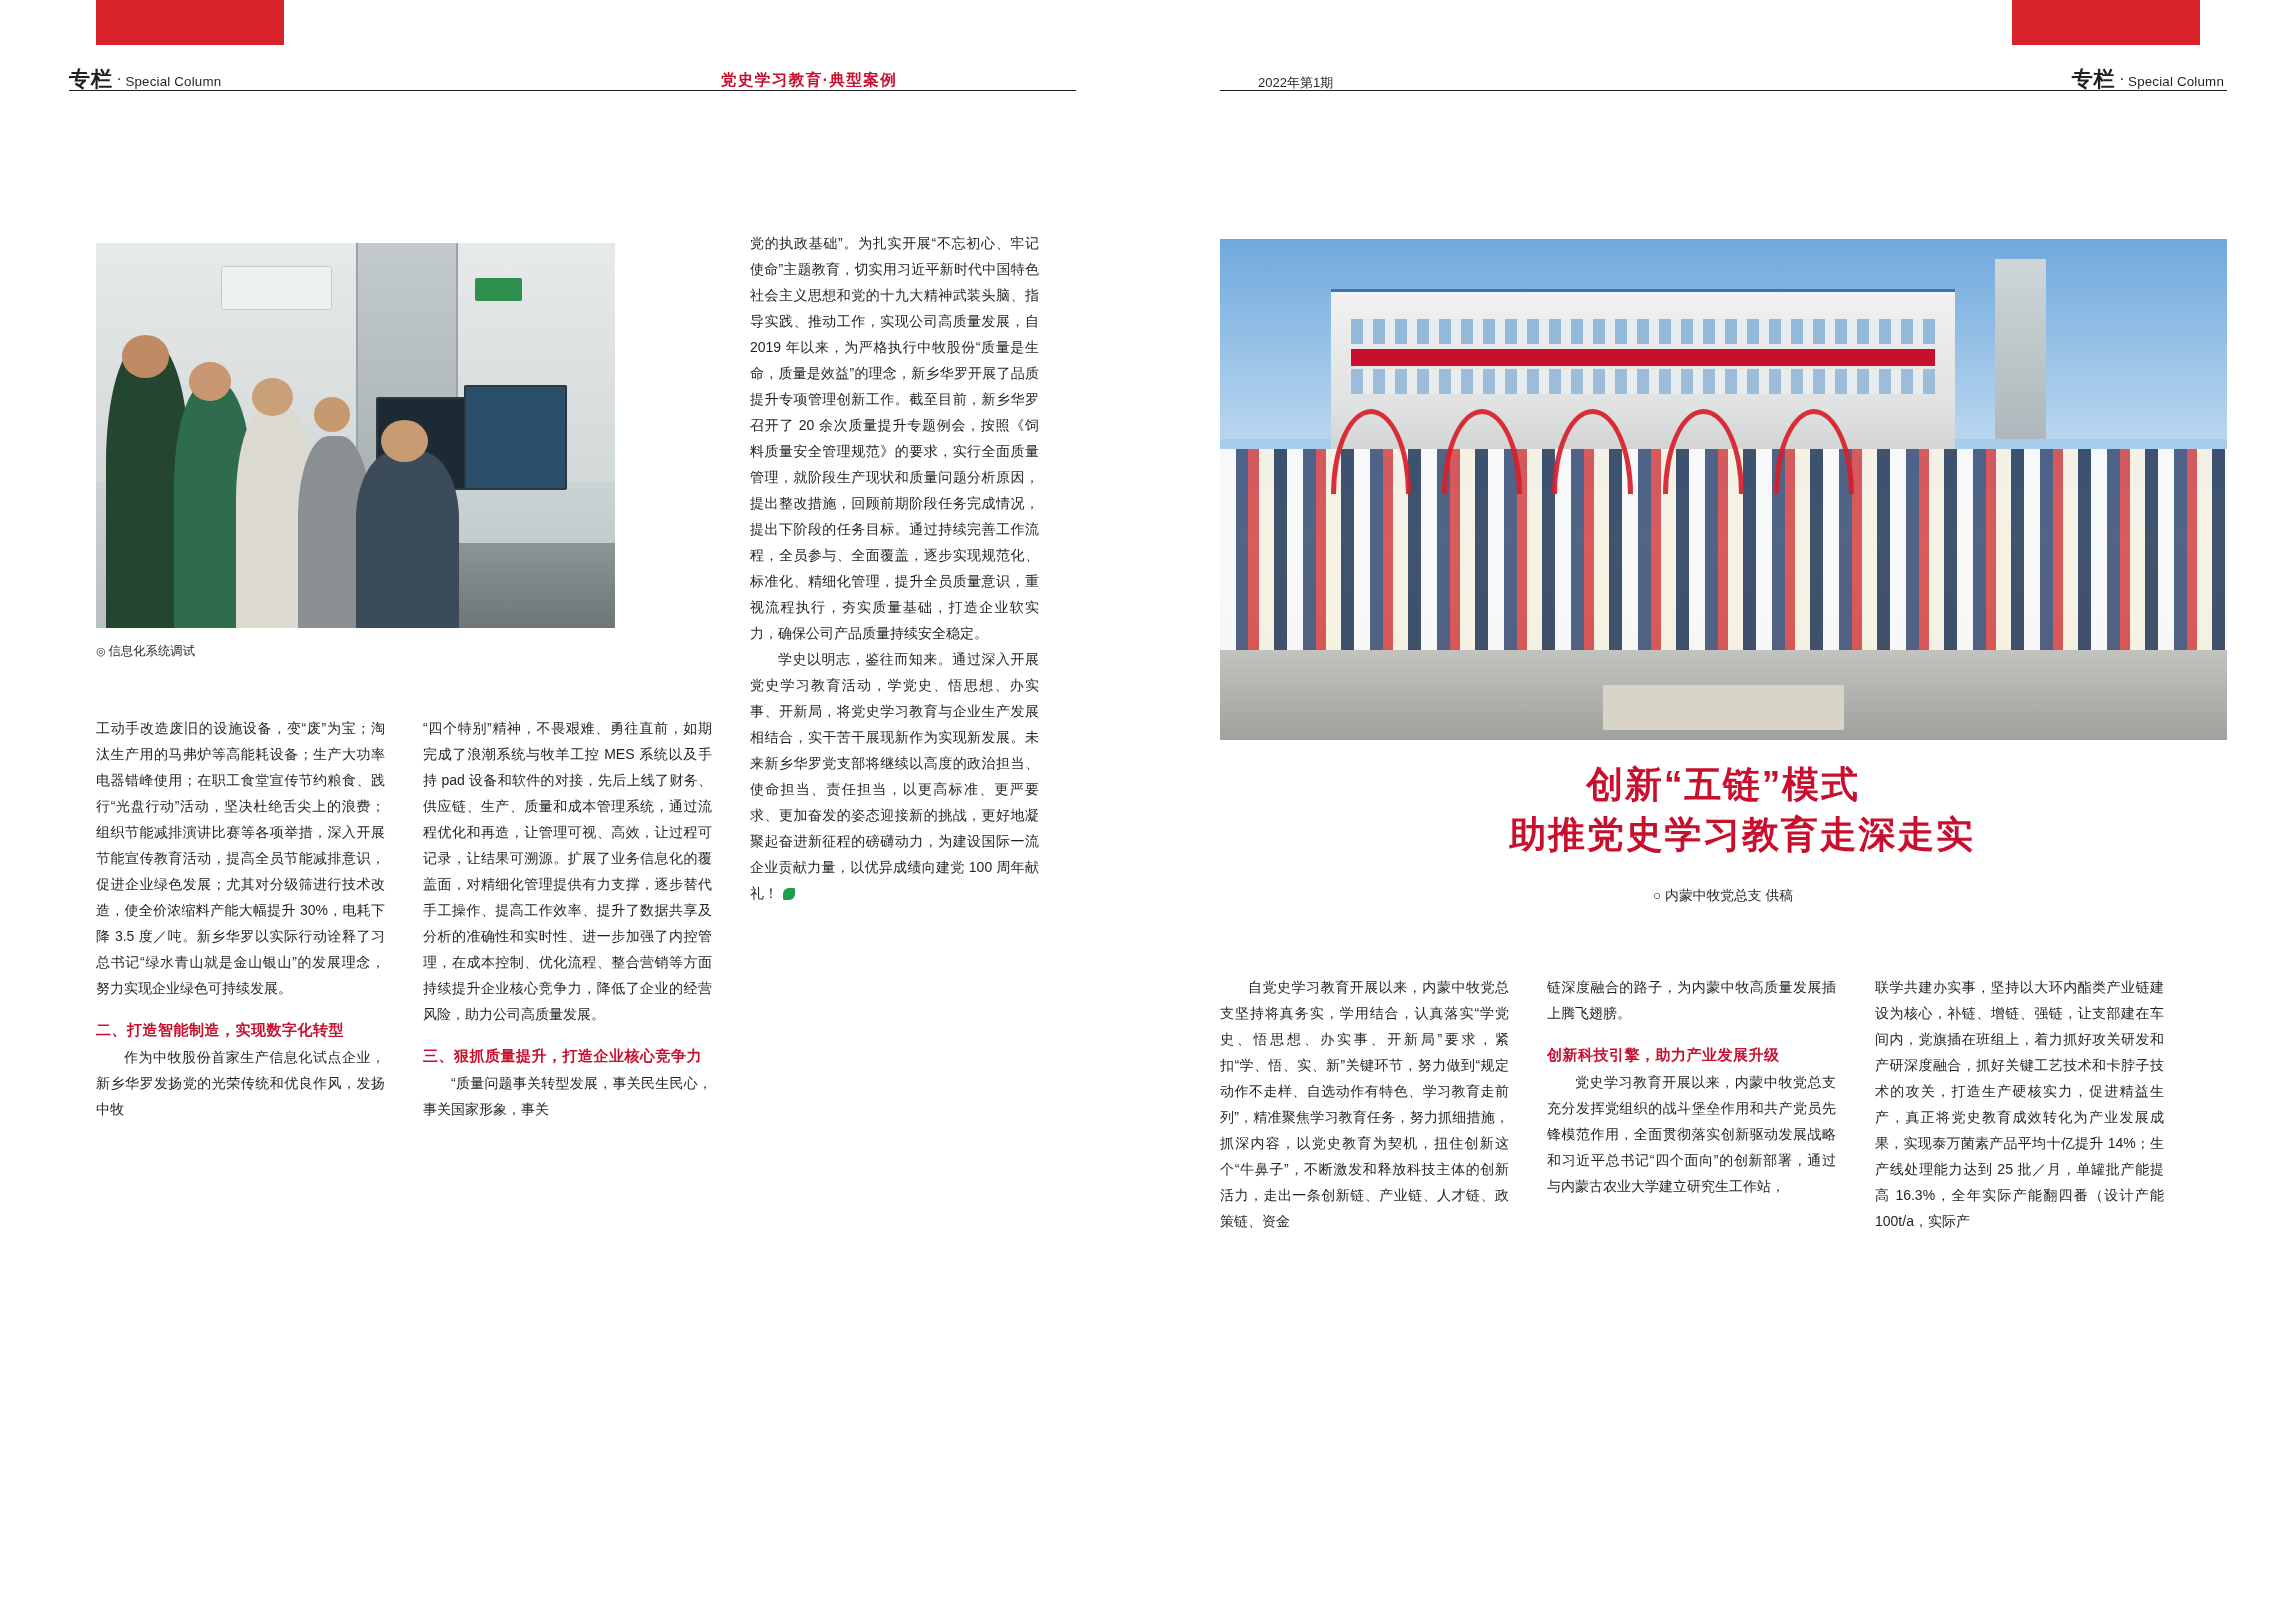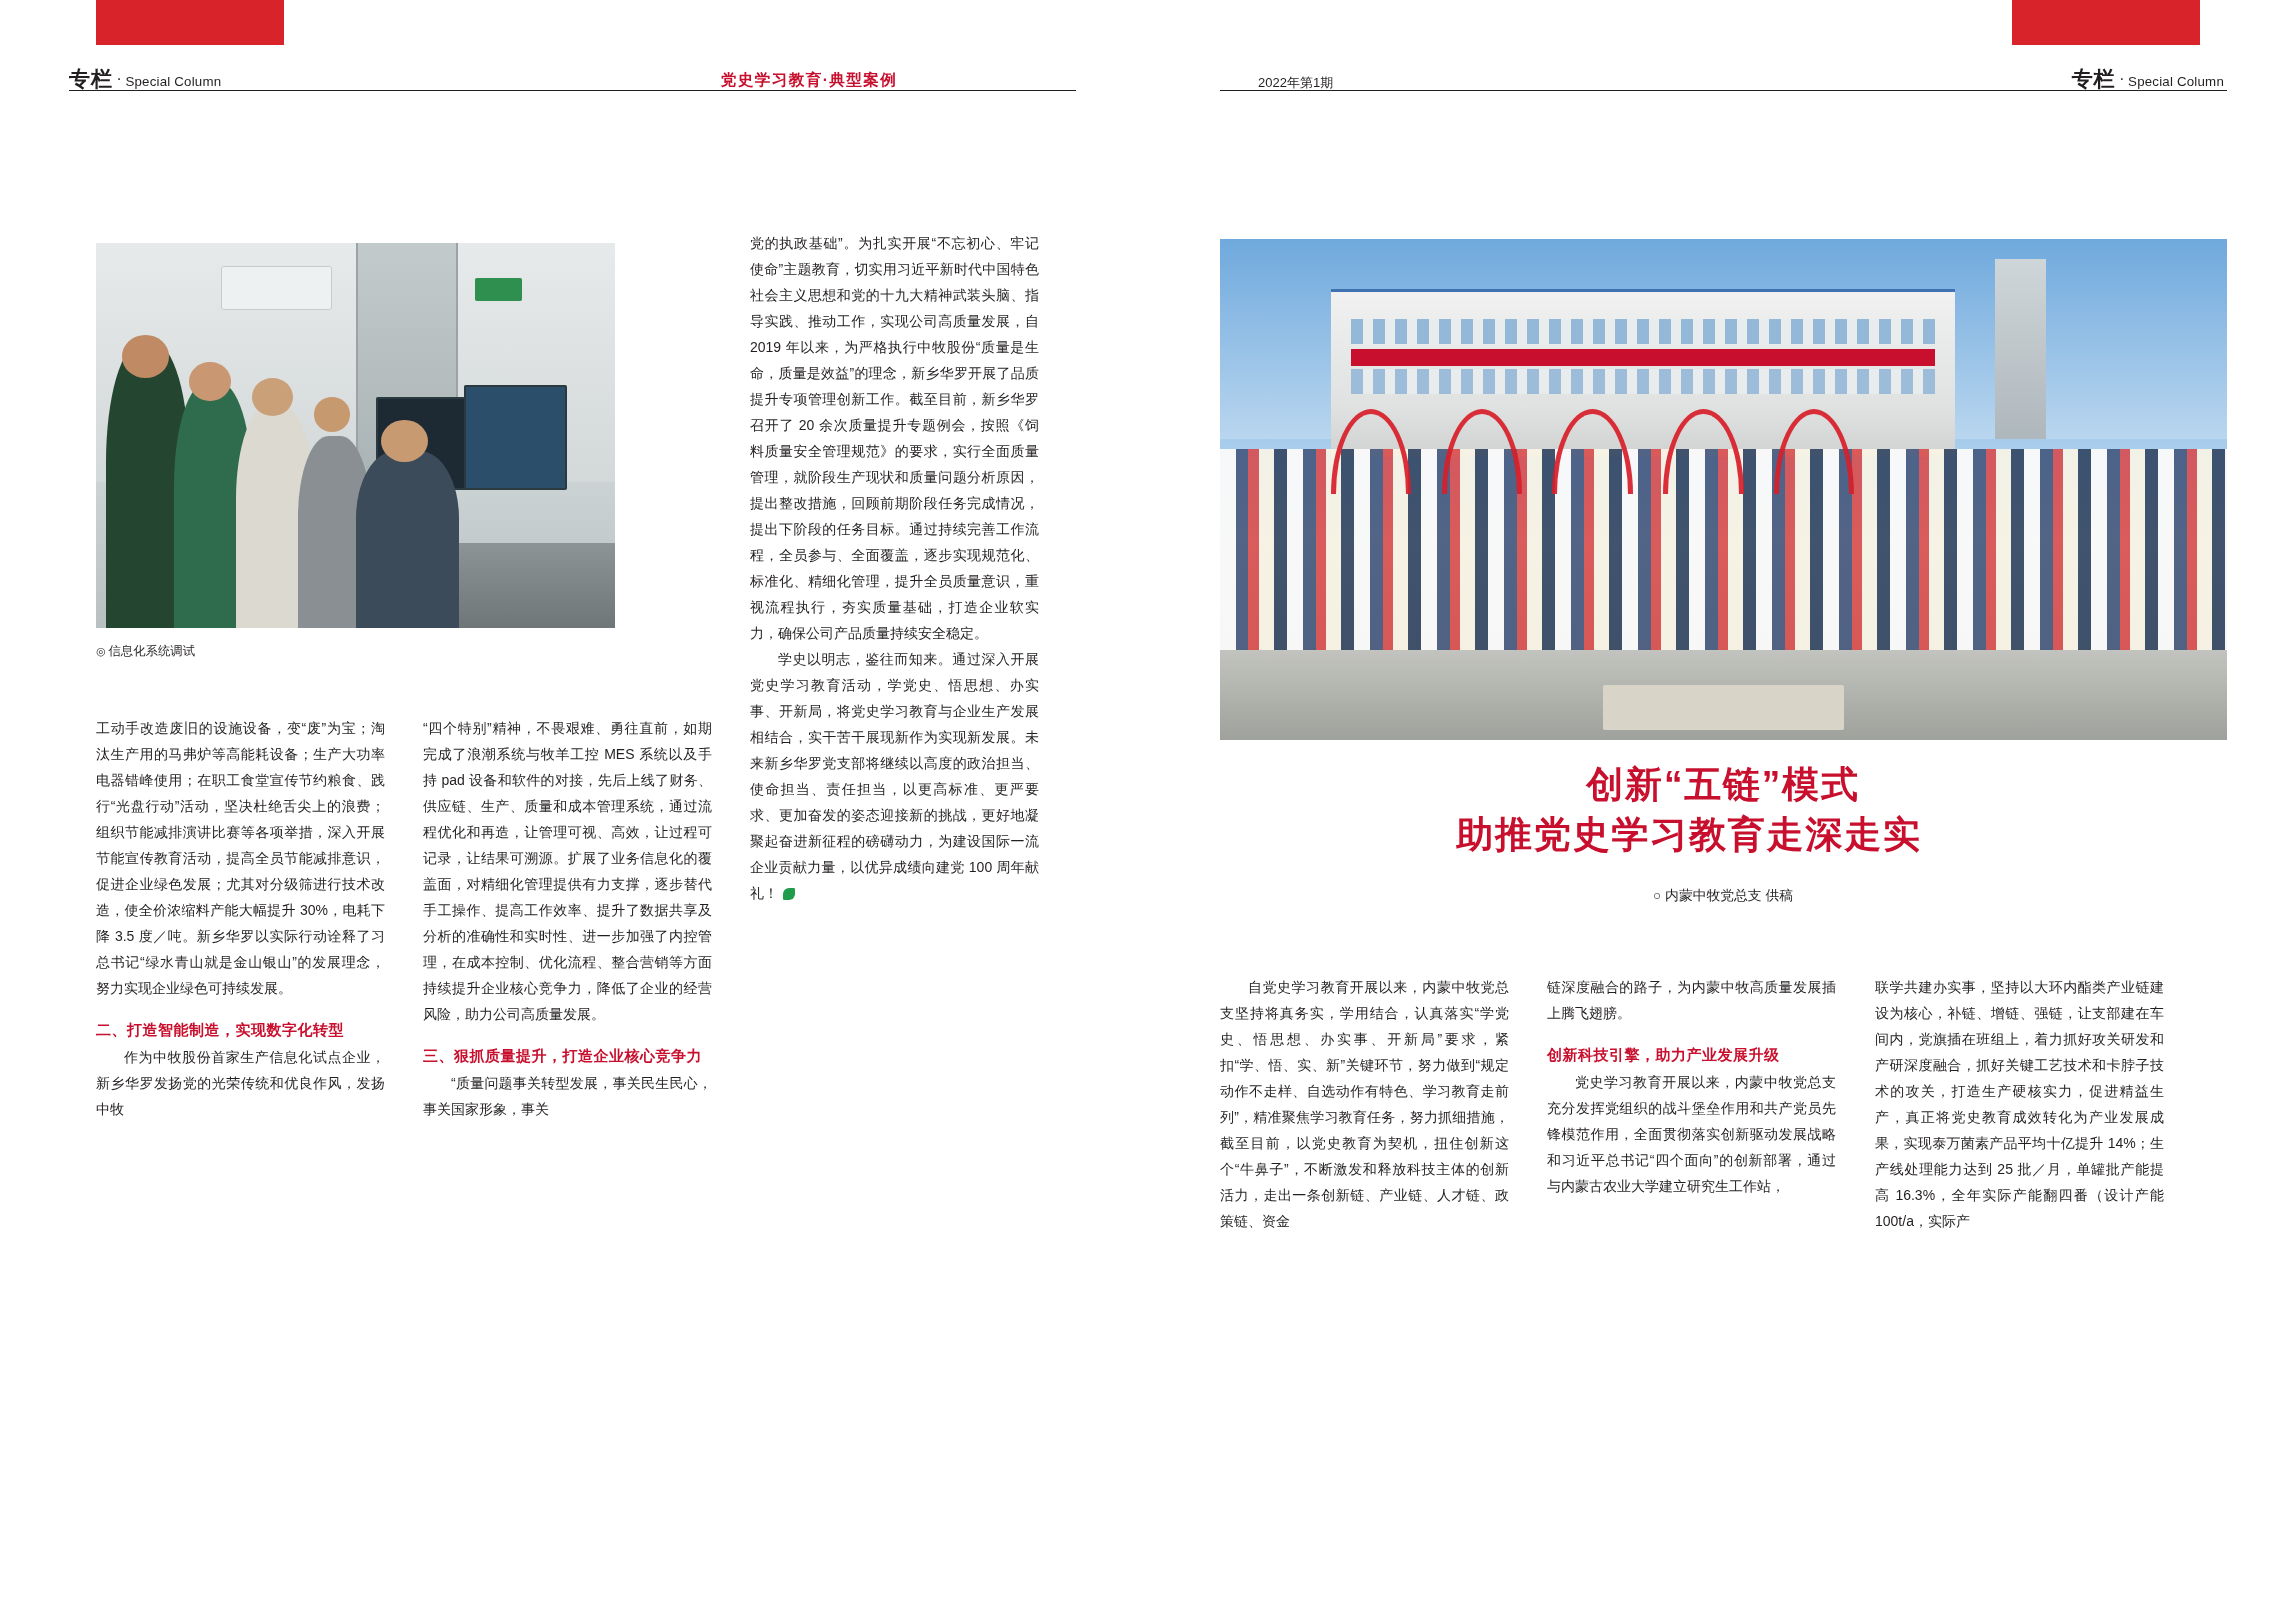--- a/index.html
+++ b/index.html
@@ -354,25 +354,25 @@
       <div class="crowd"></div>
       <div class="arch" style="left:11%;"></div>
       <div class="arch" style="left:22%;"></div>
       <div class="arch" style="left:33%;"></div>
       <div class="arch" style="left:44%;"></div>
       <div class="arch" style="left:55%;"></div>
       <div class="table"></div>
     </div>
 
     <div class="bigtitle" style="left:575px; top:763px; transform:translateX(-50%);">创新“五链”模式</div>
-    <div class="bigtitle" style="left:541px; top:813px; transform:translateX(-50%);">助推党史学习教育走深走实</div>
+    <div class="bigtitle" style="left:594px; top:813px; transform:translateX(-50%);">助推党史学习教育走深走实</div>
     <div class="byline" style="left:575px; top:887px; transform:translateX(-50%);">○ 内蒙中牧党总支 供稿</div>
 
     <div class="col" style="left:72px; top:974px; width:289px;">
-      <p>自党史学习教育开展以来，内蒙中牧党总支坚持将真务实，学用结合，认真落实“学党史、悟思想、办实事、开新局”要求，紧扣“学、悟、实、新”关键环节，努力做到“规定动作不走样、自选动作有特色、学习教育走前列”，精准聚焦学习教育任务，努力抓细措施，截至目前，以党史教育为契机，扭住创新这个“牛鼻子”，不断激发和释放科技主体的创新活力，走出一条创新链、产业链、人才链、政策链、资金</p>
+      <p>自党史学习教育开展以来，内蒙中牧党总支坚持将真务实，学用结合，认真落实“学党史、悟思想、办实事、开新局”要求，紧扣“学、悟、实、新”关键环节，努力做到“规定动作不走样、自选动作有特色、学习教育走前列”，精准聚焦学习教育任务，努力抓细措施，抓深内容，以党史教育为契机，扭住创新这个“牛鼻子”，不断激发和释放科技主体的创新活力，走出一条创新链、产业链、人才链、政策链、资金</p>
     </div>
 
     <div class="col" style="left:399px; top:974px; width:289px;">
       <p class="noindent">链深度融合的路子，为内蒙中牧高质量发展插上腾飞翅膀。</p>
       <h3>创新科技引擎，助力产业发展升级</h3>
       <p>党史学习教育开展以来，内蒙中牧党总支充分发挥党组织的战斗堡垒作用和共产党员先锋模范作用，全面贯彻落实创新驱动发展战略和习近平总书记“四个面向”的创新部署，通过与内蒙古农业大学建立研究生工作站，</p>
     </div>
 
     <div class="col" style="left:727px; top:974px; width:289px;">
       <p class="noindent">联学共建办实事，坚持以大环内酯类产业链建设为核心，补链、增链、强链，让支部建在车间内，党旗插在班组上，着力抓好攻关研发和产研深度融合，抓好关键工艺技术和卡脖子技术的攻关，打造生产硬核实力，促进精益生产，真正将党史教育成效转化为产业发展成果，实现泰万菌素产品平均十亿提升 14%；生产线处理能力达到 25 批／月，单罐批产能提高 16.3%，全年实际产能翻四番（设计产能 100t/a，实际产</p>

